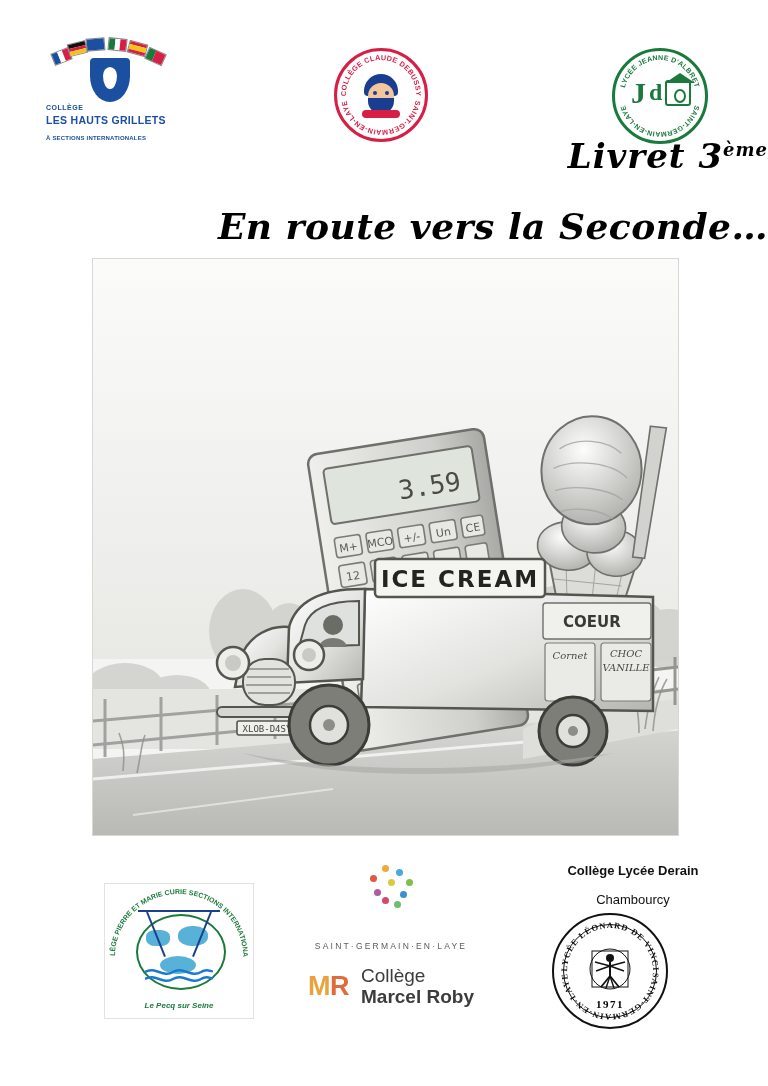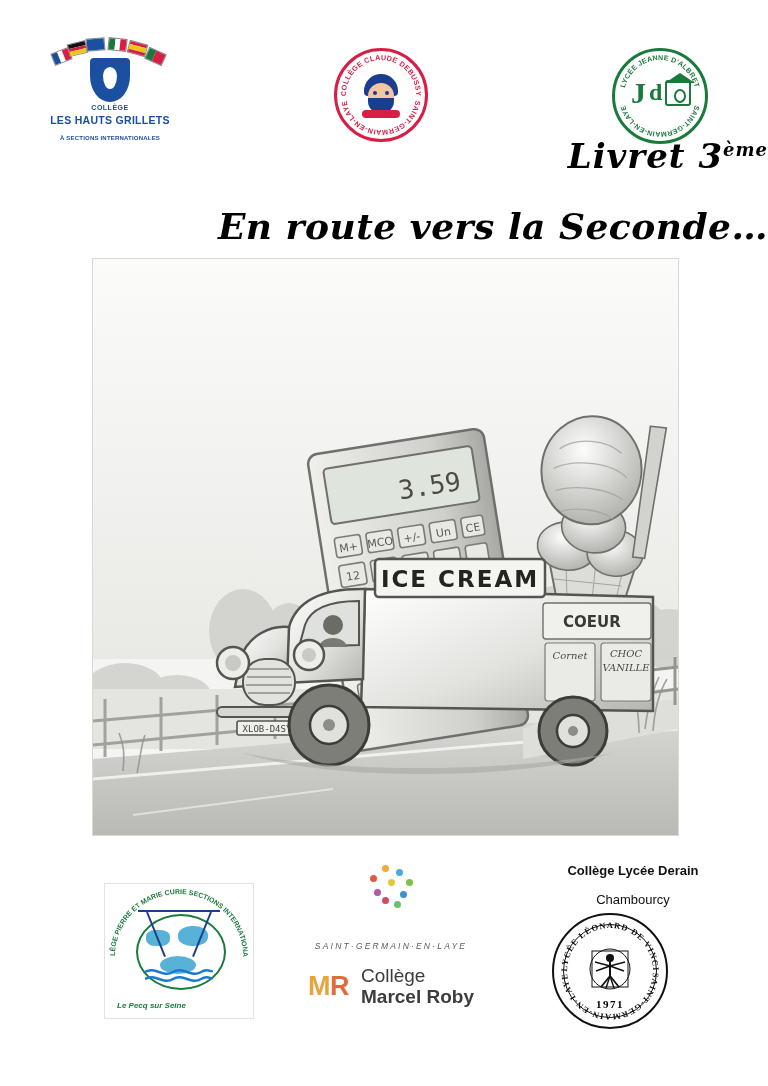--- a/index.html
+++ b/index.html
@@ -82,21 +82,21 @@
     left: 13px;
     top: 9px;
     width: 14px;
     height: 22px;
     background: #fff;
     border-radius: 50% 50% 50% 50% / 40% 40% 60% 60%;
   }
   .hg-text1, .hg-text2, .hg-text3 {
     position: absolute;
     width: 128px;
-    text-align: center;
+    text-align: left;
     color: #1b4fa0;
     font-weight: bold;
   }
   .hg-text1 { top: 74px; font-size: 7px; letter-spacing: 0.5px; }
   .hg-text2 { top: 84px; font-size: 10.5px; letter-spacing: 0.3px; }
   .hg-text3 { top: 105px; font-size: 6px; letter-spacing: 0.2px; }
 
   
   .logo-debussy {
     position: absolute;
@@ -323,22 +323,22 @@
   }
   .pmc-v:before { left: 8px; transform-origin: top center; transform: rotate(-22deg); }
   .pmc-v:after  { right: 8px; transform-origin: top center; transform: rotate(22deg); }
   .pmc-waves {
     position: absolute;
     left: 40px; top: 82px;
     width: 68px; height: 18px;
   }
   .pmc-caption {
     position: absolute;
-    left: 12px; bottom: 8px;
-    width: 148px; 
+    left: 0; bottom: 8px;
+    width: 148px; text-align: center;
     font-size: 8px; font-weight: bold; color: #1a7a3c;
     font-style: italic;
   }
 
   
   .logo-li {
     position: absolute;
     left: 262px;
     top: 10px;
     width: 258px;
@@ -356,21 +356,20 @@
     font-size: 25px;
     color: #3c3c3c;
   }
   .li-sub {
     position: absolute;
     top: 76px; left: 0; width: 258px;
     text-align: center;
     font-size: 8.5px;
     letter-spacing: 2.2px;
     color: #5c5c5c;
-    font-style: italic;
   }
   .mr-wrap {
     position: absolute;
     top: 100px; left: 0; width: 258px;
     display: flex; align-items: center; justify-content: center; gap: 9px;
   }
   .mr-mark {
     width: 44px; height: 34px; position: relative;
   }
   .mr-mark .m1 {

